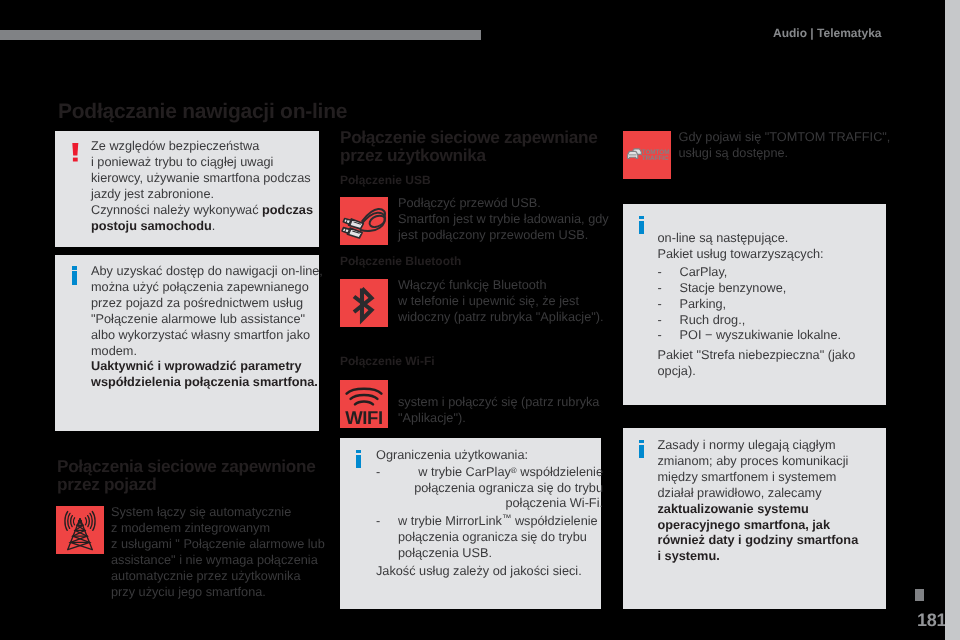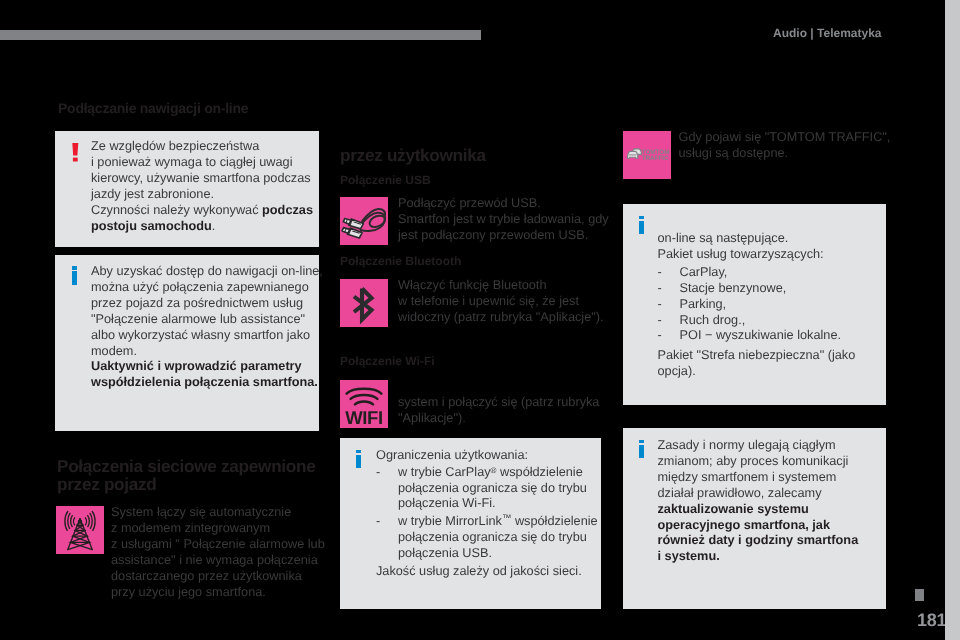--- a/index.html
+++ b/index.html
@@ -2,27 +2,27 @@
 <html><head>
 <meta charset="utf-8">
 <style>
   html,body{margin:0;padding:0;}
   body{width:960px;height:640px;background:#000;overflow:hidden;
        font-family:"Liberation Sans",sans-serif;-webkit-font-smoothing:antialiased;text-rendering:geometricPrecision;}
   .page{position:absolute;left:0;top:0;width:945px;height:640px;background:#000;overflow:hidden;}
   .edge{position:absolute;left:945px;top:0;width:15px;height:640px;background:#c6c8ca;}
   .topbar{position:absolute;left:0;top:30px;width:481px;height:10px;background:#808285;}
   .toptitle{position:absolute;left:773px;top:25.5px;font-size:12px;font-weight:bold;color:#86888b;letter-spacing:0px;}
-  .maintitle{position:absolute;left:58px;top:100px;font-size:14px;font-weight:bold;color:#231f20;letter-spacing:-0.25px;white-space:nowrap;}
+  .maintitle{position:absolute;left:58px;top:100px;font-size:21px;font-weight:bold;color:#231f20;letter-spacing:-0.25px;white-space:nowrap;}
   .h2{position:absolute;font-size:17.2px;font-weight:bold;color:#231f20;line-height:18.2px;letter-spacing:-0.3px;white-space:nowrap;}
   .h3{position:absolute;font-size:12px;font-weight:bold;color:#231f20;letter-spacing:0px;white-space:nowrap;}
   .box{position:absolute;background:#e2e3e5;}
   .bodytext{position:absolute;font-size:12.72px;color:#3a3a3c;line-height:15.9px;white-space:nowrap;}
   .bodytext b{font-weight:bold;color:#231f20;}
-  .icontile{position:absolute;background:#ec4899;}
+  .icontile{position:absolute;background:#ef4444;}
   
   .ico-excl{position:absolute;width:7px;height:21px;display:block;}
   
   .ico-info{position:absolute;width:5.2px;height:18.2px;display:block;}
   .ico-info:before{content:"";position:absolute;left:0;top:0;width:5.2px;height:3.2px;background:#0089cf;}
   .ico-info:after{content:"";position:absolute;left:0;top:5.1px;width:5.2px;height:13.1px;background:#0089cf;}
   .pagetab{position:absolute;background:#808285;}
   .watermark{position:absolute;font-size:27.5px;color:#808285;letter-spacing:0px;white-space:nowrap;}
   .supmark{font-size:8px;vertical-align:3.2px;line-height:0;}
   .supmark.tm{font-size:9.5px;vertical-align:3.6px;}
@@ -38,21 +38,21 @@
 
   <div class="box" style="left:55px;top:131px;width:264px;height:116px;"></div>
   <span class="ico-excl" style="left:72.4px;top:142.6px;">
     <svg viewBox="0 0 7 21" width="7" height="21">
       <path d="M0.3 0 L6.3 0 L5.4 12.6 L1.2 12.6 Z" fill="#ed1b2e"></path>
       <rect x="0.9" y="14.6" width="4.8" height="3.9" fill="#ed1b2e"></rect>
     </svg>
   </span>
   <div class="bodytext" style="left:91px;top:138px;width:225px;">
     <span>Ze względów bezpieczeństwa</span><br>
-    <span>i ponieważ wymaga to ciągłej uwagi</span><br>
+    <span>i ponieważ trybu to ciągłej uwagi</span><br>
     <span>kierowcy, używanie smartfona podczas</span><br>
     <span>jazdy jest zabronione.</span><br>
     <span>Czynności należy wykonywać </span><b>podczas</b><br>
     <b>postoju samochodu</b><span>.</span>
   </div>
 
   <div class="box" style="left:55px;top:255px;width:264px;height:176px;"></div>
   <span class="ico-info" style="left:72px;top:266.4px;"></span>
   <div class="bodytext" style="left:91px;top:263px;width:232px;">
     <span>Aby uzyskać dostęp do nawigacji on-line,</span><br>
@@ -96,26 +96,26 @@
         <path d="M34.0 7.4 C36.8 11.0 37.0 18.5 34.4 22.4"></path>
         <path d="M36.3 5.5 C39.8 10.0 40.0 19.5 36.8 24.4"></path>
       </g>
     </svg>
   </div>
   <div class="bodytext" style="left:111px;top:504px;width:215px;">
     <span>System łączy się automatycznie</span><br>
     <span>z modemem zintegrowanym</span><br>
     <span>z usługami " Połączenie alarmowe lub</span><br>
     <span>assistance" i nie wymaga połączenia</span><br>
-    <span>dostarczanego przez użytkownika</span><br>
+    <span>automatycznie przez użytkownika</span><br>
     <span>przy użyciu jego smartfona.</span>
   </div>
 
   <div class="h2" style="left:340px;top:127.5px;width:275px;">
-    <br>
+    <span>Połączenie sieciowe zapewniane</span><br>
     <span>przez użytkownika</span>
   </div>
 
   <div class="h3" style="left:340px;top:173.3px;">Połączenie USB</div>
   <div class="icontile" style="left:340px;top:197px;width:48px;height:48px;">
     <svg viewBox="0 0 64 64" width="48" height="48">
       <g fill="none" stroke="#2b2b2e" stroke-width="2.6" stroke-linecap="round" stroke-linejoin="round">
 
         <path d="M29.5 32.0 C35 25 43 16.5 51 16.0 C58 15.6 61.5 20.5 59.5 25.0"></path>
         <path d="M28.0 36.5 C33 30.5 42 21.5 50 21.0 C55.5 20.7 59.8 23.3 58.9 26.8"></path>
@@ -179,21 +179,21 @@
     <span>system i połączyć się (patrz rubryka</span><br>
     <span>"Aplikacje").</span>
   </div>
 
   <div class="box" style="left:340px;top:438px;width:261px;height:171px;"></div>
   <span class="ico-info" style="left:356px;top:450px;"></span>
   <div class="bodytext" style="left:376px;top:447px;width:225px;">
     <span>Ograniczenia użytkowania:</span>
   </div>
   <div class="bodytext" style="left:376px;top:463.6px;">-</div>
-  <div class="bodytext" style="left:398px;top:463.6px;width:205px;">
+  <div class="bodytext" style="left:398px;top:463.6px;width:205px;text-align:right;">
     <span>w trybie CarPlay</span><sup class="supmark">®</sup><span> współdzielenie</span><br>
     <span>połączenia ogranicza się do trybu</span><br>
     <span>połączenia Wi-Fi.</span>
   </div>
   <div class="bodytext" style="left:376px;top:513.4px;">-</div>
   <div class="bodytext" style="left:398px;top:513.4px;width:208px;">
     <span>w trybie MirrorLink</span><sup class="supmark tm">™</sup><span> współdzielenie</span><br>
     <span>połączenia ogranicza się do trybu</span><br>
     <span>połączenia USB.</span>
   </div>

